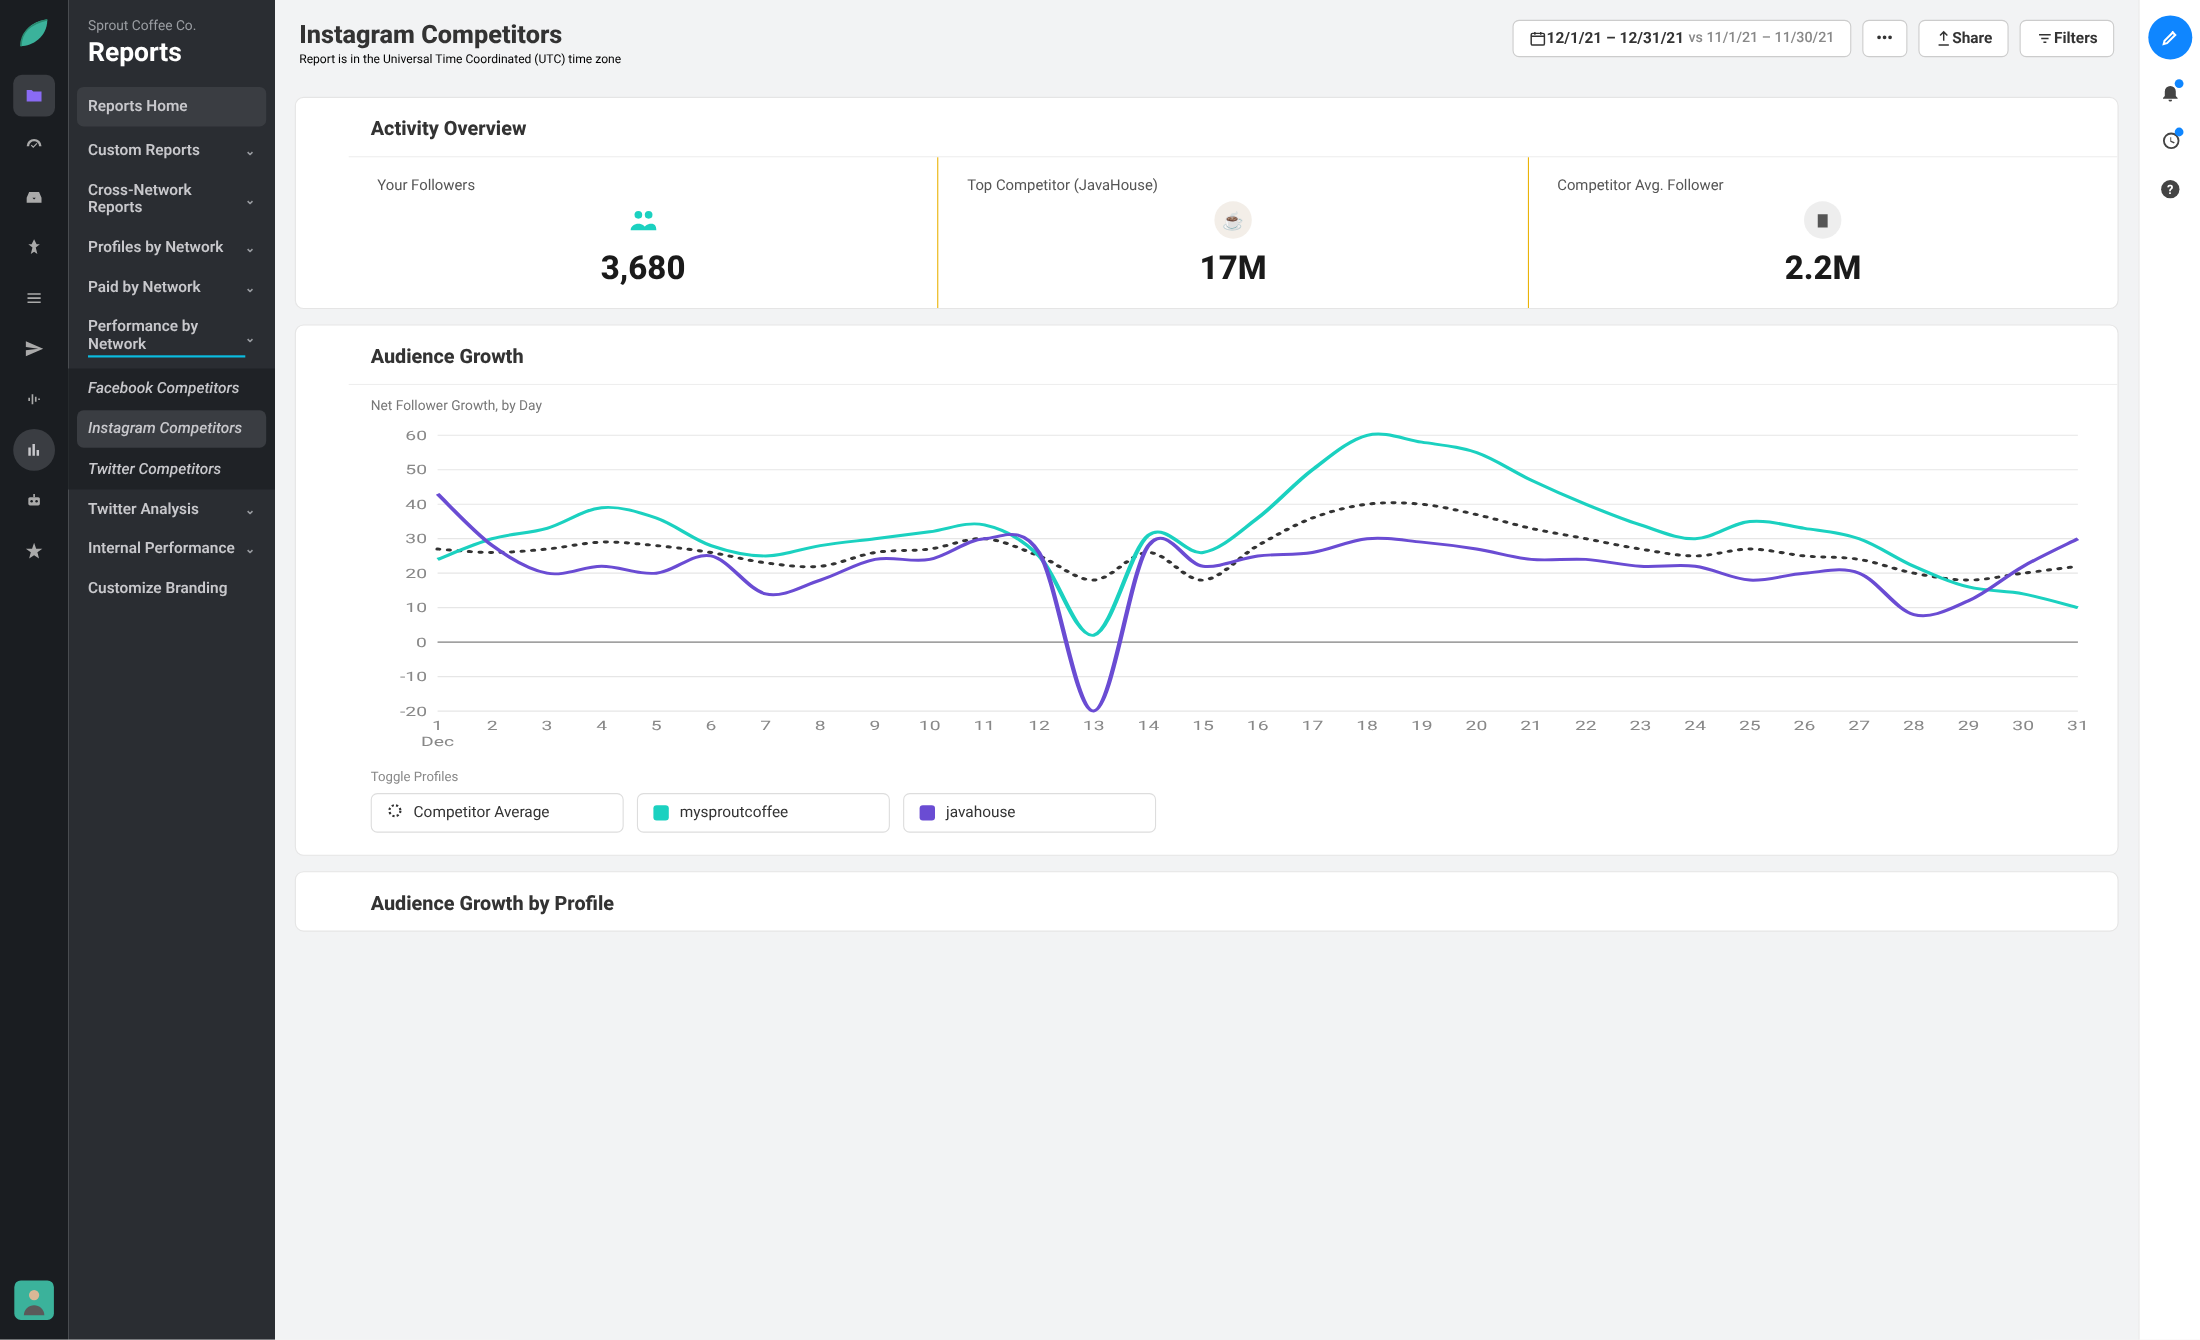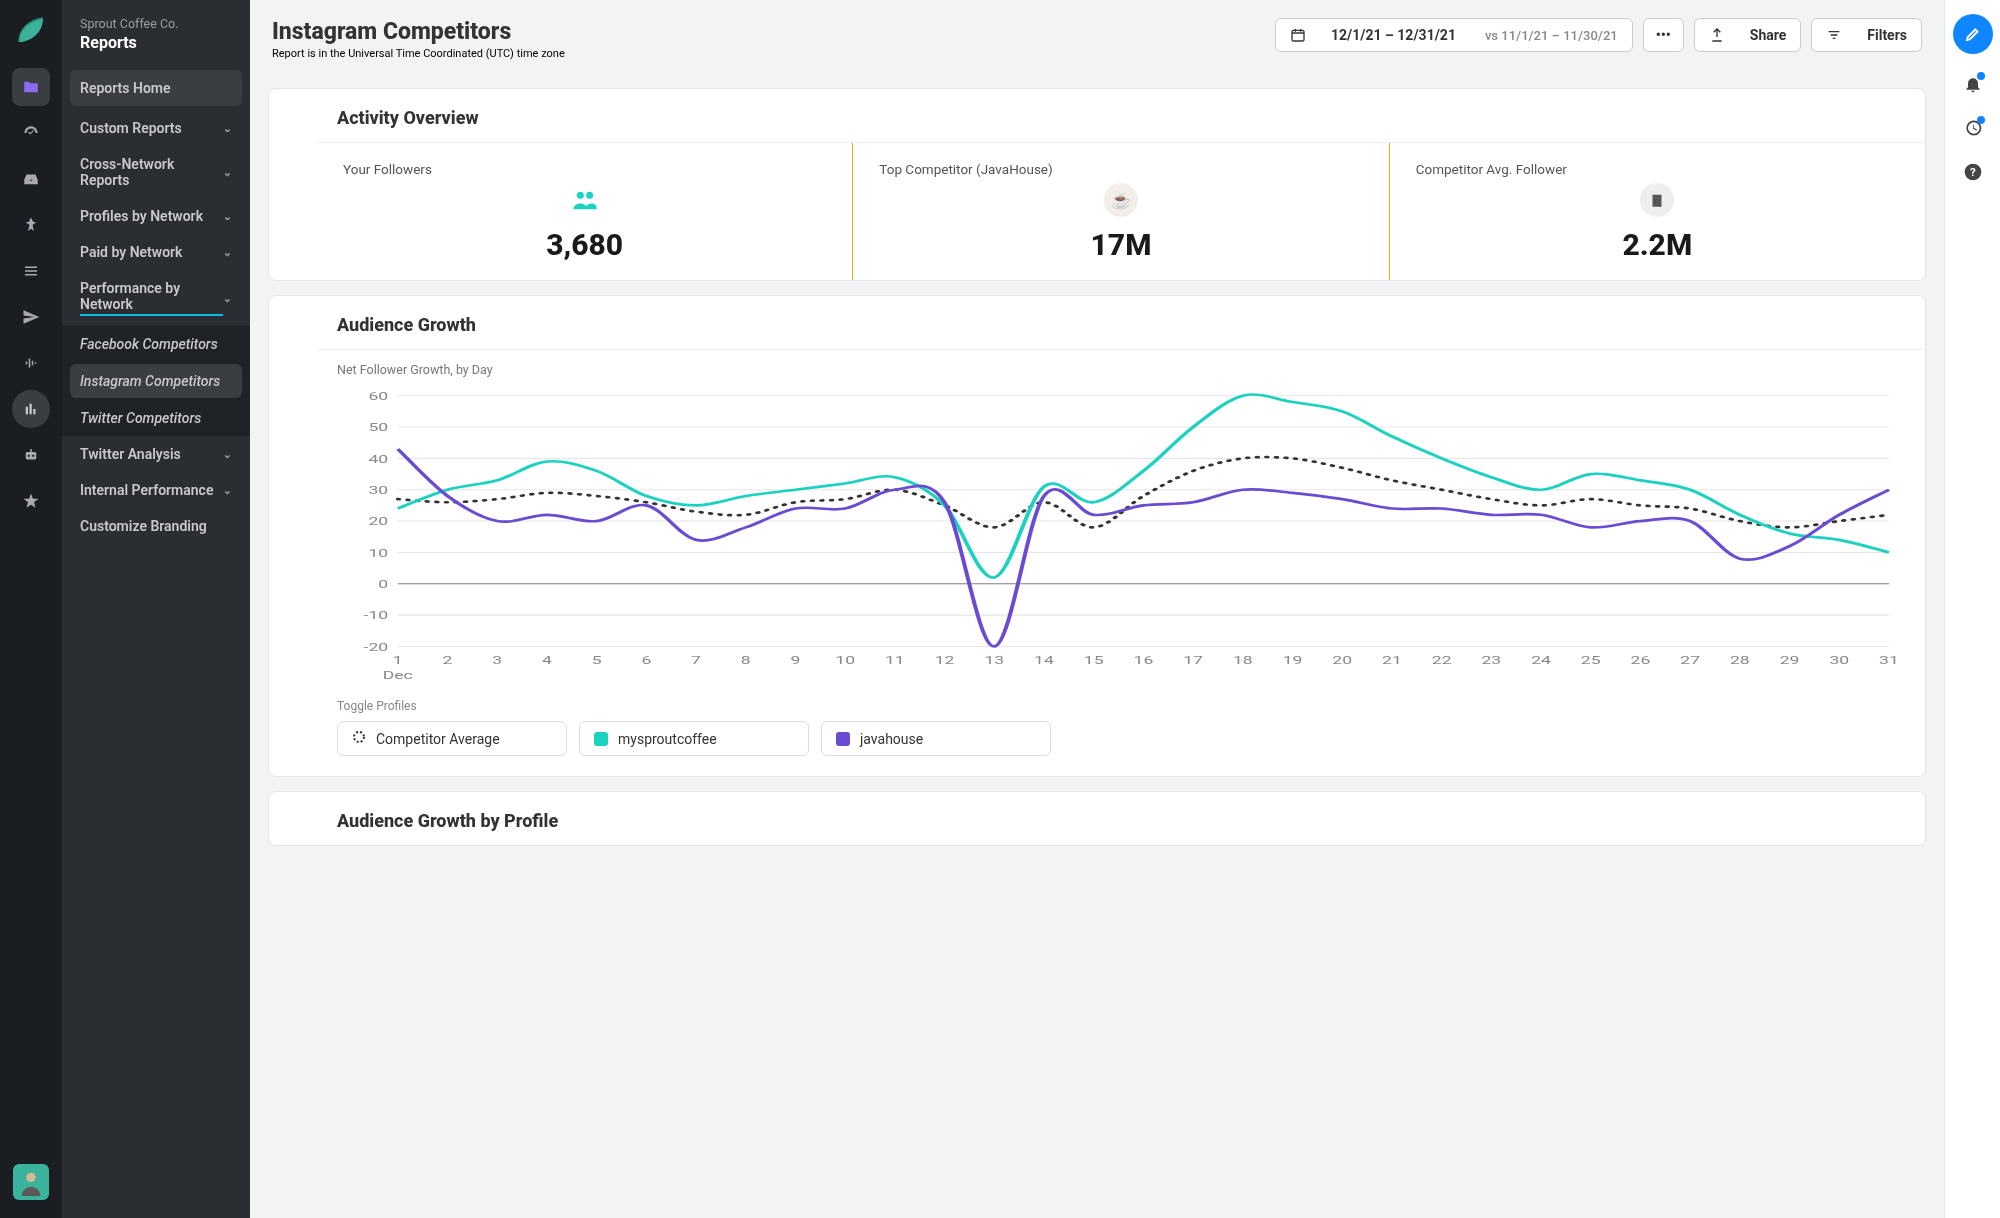--- a/index.html
+++ b/index.html
@@ -9,35 +9,35 @@
 .rail-logo{width:32px;height:32px;margin-bottom:22px;}
 .rail-item{width:38px;height:38px;border-radius:8px;display:flex;align-items:center;justify-content:center;margin-bottom:8px;cursor:pointer;color:#aaa;}
 .rail-item.active{background:#3a3d42;color:#8a6bf4;}
 .rail-item.active-grey{background:#3a3d42;color:#c8c8cc;border-radius:50%;}
 .rail-spacer{flex:1;}
 .rail-avatar{width:36px;height:36px;border-radius:6px;background:#3bb29b;margin-bottom:18px;display:flex;align-items:center;justify-content:center;overflow:hidden;}
 .rail-avatar svg{width:28px;height:28px;}
 .sidebar{width:188px;background:#2a2d32;color:#c8c8cc;flex-shrink:0;display:flex;flex-direction:column;font-size:14px;}
 .sb-header{padding:16px 18px 14px;}
 .sb-company{font-size:12.5px;color:#9a9da2;margin-bottom:2px;}
-.sb-title{font-size:16px;font-weight:700;color:#fff;}
+.sb-title{font-size:24px;font-weight:700;color:#fff;}
 .sb-item{padding:10px 18px;display:flex;align-items:center;justify-content:space-between;cursor:pointer;font-weight:600;}
 .sb-item.active{background:#3a3d42;border-radius:6px;margin:4px 8px;padding:10px 10px;}
 .sb-item.underline span:first-child{border-bottom:2px solid #0bbce0;padding-bottom:2px;}
 .sb-sub{background:#1f2226;}
 .sb-sub .sb-item{font-weight:500;padding:10px 18px;font-style:italic;}
 .sb-sub .sb-item.active{background:#3a3d42;border-radius:6px;margin:2px 8px;padding:9px 10px;}
 .chev{font-size:11px;color:#9a9da2;}
 .main{flex:1;display:flex;flex-direction:column;overflow:auto;background:#f2f3f4;}
 .topbar{display:flex;align-items:flex-start;justify-content:space-between;padding:18px 22px 14px;}
 .tb-left{}
 .tb-title{font-size:23px;font-weight:800;color:#333;margin-bottom:2px;}
 .tb-sub{font-size:11px;color:#000000;}
 .tb-right{display:flex;gap:10px;align-items:center;}
-.btn{border:1px solid #ccc;background:#fff;border-radius:6px;padding:8px 14px;display:flex;align-items:flex-end;gap:25px;font-weight:700;font-size:14px;cursor:pointer;color:#333;}
+.btn{border:1px solid #ccc;background:#fff;border-radius:6px;padding:8px 14px;display:flex;align-items:flex-start;gap:0;font-weight:700;font-size:14px;cursor:pointer;color:#333;}
 .btn.icon-only{padding:8px 12px;}
 .btn .icn{width:16px;height:16px;display:inline-flex;align-items:center;justify-content:center;}
 .date-compare{font-weight:500;color:#888;font-size:13px;margin-left:4px;}
 .content{padding:0 18px 22px;}
 .card{background:#fff;border-radius:8px;margin-top:14px;border:1px solid #e5e5e5;padding-left:48px;}
 .card-title{font-size:18px;font-weight:800;padding:18px 20px 14px;color:#333;}
 .card-divider{border-top:1px solid #eee;}
 .stats{display:flex;}
 .stat{flex:1;padding:18px 26px;border-left:1px solid #eab308;}
 .stat:first-child{border-left:none;}

